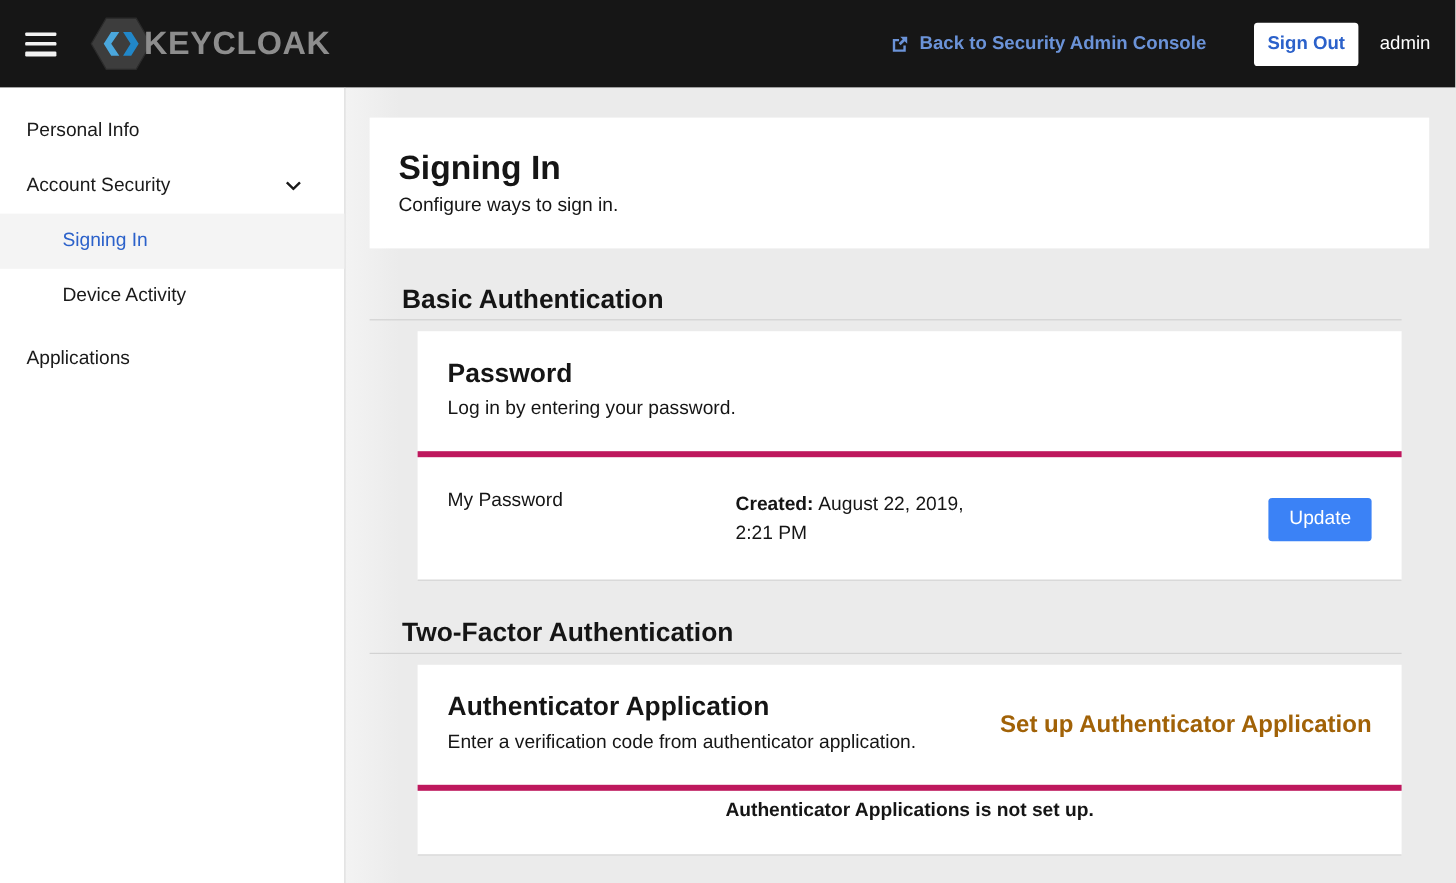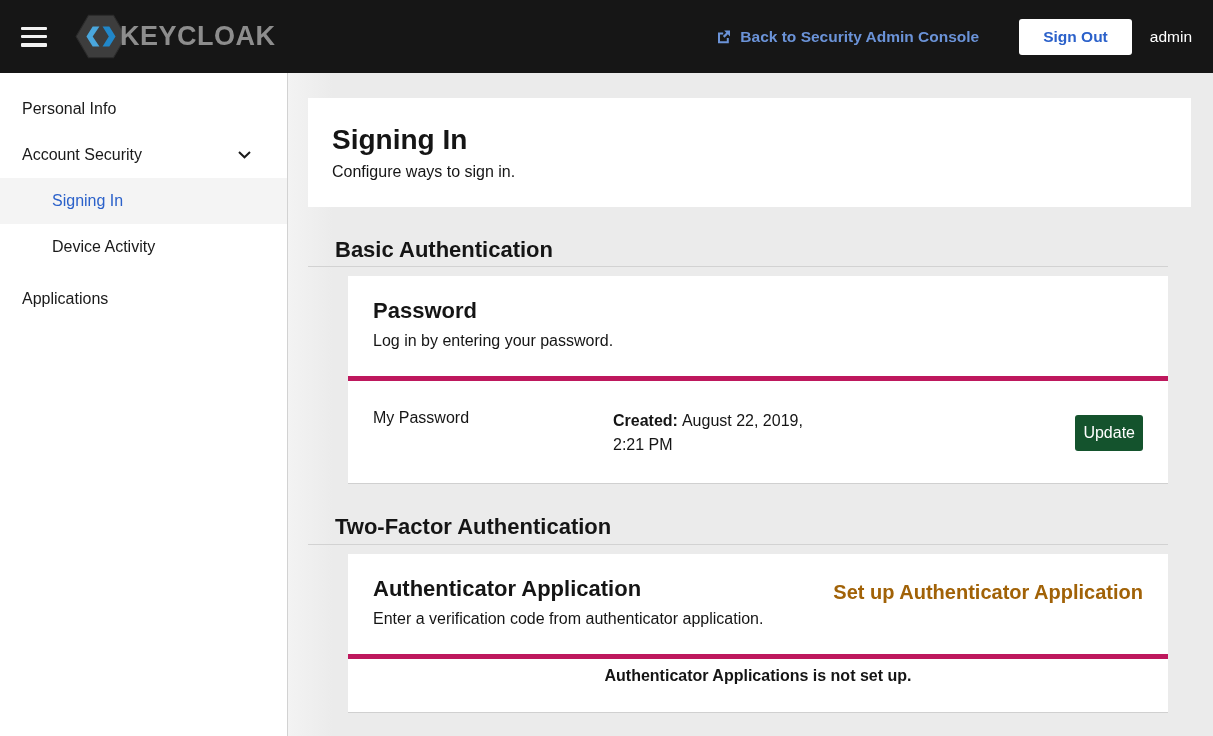--- a/index.html
+++ b/index.html
@@ -26,21 +26,21 @@
   .brand-text {
     font-size:27px; font-weight:800; color:#8d8d8d; letter-spacing:.5px; margin-left:-7px;
   }
   .header-right { margin-left:auto; display:flex; align-items:center; }
   .back-link {
     color:#6b93d8; font-size:15.5px; font-weight:600; text-decoration:none;
     display:flex; align-items:center; gap:8px; cursor:pointer;
   }
   .signout-btn {
     margin-left:40px; background:#ffffff; color:#2b61ca; border:none; border-radius:3px;
-    font-family:inherit; font-size:15.5px; font-weight:600; padding:9px 24px; cursor:pointer;
+    font-family:inherit; font-size:15.5px; font-weight:600; padding:9px 11px; cursor:pointer;
   }
   .username { color:#ffffff; font-size:15.5px; margin-left:18px; }
 
   
   .page-body { flex:1; display:flex; min-height:0; }
 
   .sidebar {
     width:288px; flex:0 0 288px; background:#ffffff; border-right:1px solid #d2d2d2;
     padding-top:13px;
   }
@@ -61,32 +61,32 @@
   .page-title { margin:0 0 9px; font-size:28px; font-weight:700; line-height:1; }
   .page-subtitle { margin:0; font-size:16px; }
 
   .section { margin-right:23px; }
   .section-heading {
     margin:31px 0 0; padding:0 0 4px 27px; font-size:22px; font-weight:700;
     border-bottom:1px solid #d2d2d2; line-height:1.1;
   }
   .card { margin-left:40px; margin-top:9px; background:#ffffff; border-bottom:1px solid #d0d0d0; }
   .card-head { padding:23px 25px 26px; }
-  .card-head.split { display:flex; justify-content:space-between; align-items:flex-start; }
+  .card-head.split { display:flex; justify-content:space-between; align-items:center; }
   .card-title { margin:0 0 9px; font-size:22px; font-weight:700; line-height:1.1; }
   .card-desc { margin:0; font-size:16px; }
   .setup-link { color:#a16207; font-size:20px; font-weight:600; text-decoration:none; margin-top:4px; white-space:nowrap; cursor:pointer; }
 
   .card-row { display:flex; align-items:flex-start; border-top:5px solid #be185d; padding:28px 25px 26px; }
   .row-label { flex:0 0 240px; font-size:16px; }
   .row-value { width:205px; font-size:16px; line-height:1.5; }
   .row-value strong { font-weight:700; margin-right:4px; }
   .btn-primary {
-    margin-left:auto; align-self:center; background:#14532d; color:#fff; border:none; border-radius:3px;
-    font-family:inherit; font-size:16px; padding:9px 8px; cursor:pointer;
+    margin-left:auto; align-self:center; background:#3b82f6; color:#fff; border:none; border-radius:3px;
+    font-family:inherit; font-size:16px; padding:9px 17px; cursor:pointer;
   }
   .card-row.empty { justify-content:center; padding:8px 25px 27px; }
   .empty-msg { font-size:16px; font-weight:700; }
 </style>
 </head>
 <body>
 
 <div class="app">
 
   <header class="masthead">

